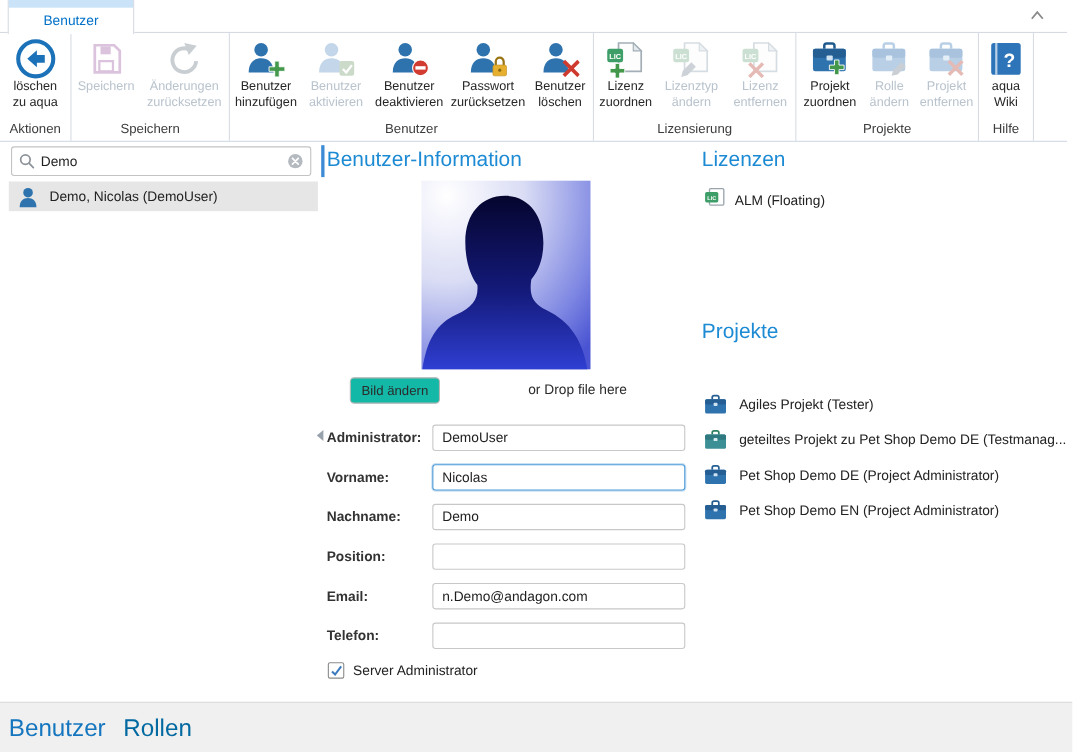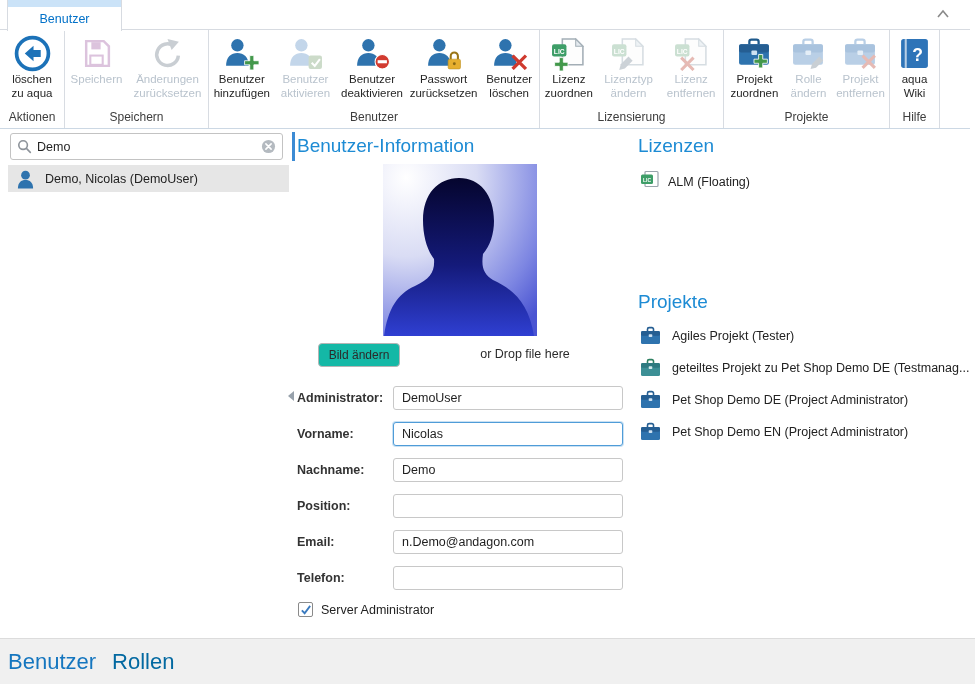--- a/index.html
+++ b/index.html
@@ -53,21 +53,21 @@
   .fld-input.focused { border-color:#4f9cd8; box-shadow:0 0 0 1px rgba(79,156,216,.30); }
   .collapse-arrow { position:absolute; left:288px; top:262px; width:0; height:0;
     border-top:5px solid transparent; border-bottom:5px solid transparent; border-right:6px solid #97a1ab; }
 
   .chk-row { position:absolute; left:298px; top:473px; display:flex; align-items:center; gap:8px; }
   .chk-box { width:15px; height:15px; background:#fff; border:1px solid #8a8a8a; border-radius:2px;
     display:flex; align-items:center; justify-content:center; }
   .chk-label { font-size:12.5px; color:#222; }
 
   .lic-row { position:absolute; display:flex; align-items:center; gap:8px; font-size:12.5px; color:#222; }
-  .proj-row { position:absolute; display:flex; align-items:center; gap:11px; font-size:12.5px; color:#222; white-space:nowrap; }
+  .proj-row { position:absolute; display:flex; align-items:center; gap:11px; font-size:12.5px; color:#222; white-space:nowrap;margin-top:32px; }
 
   
   .footer { position:absolute; left:0; bottom:0; width:975px; height:46px; background:#f0f0f0;
     border-top:1px solid #dcdcdc; display:flex; align-items:center; padding-left:8px; gap:16px; }
   .footer .ftab { font-size:22px; cursor:default; }
   .footer .ftab.active { color:#1576bf; }
   .footer .ftab.inactive { color:#0369a1; }
 
   svg { display:block; }
 </style>

